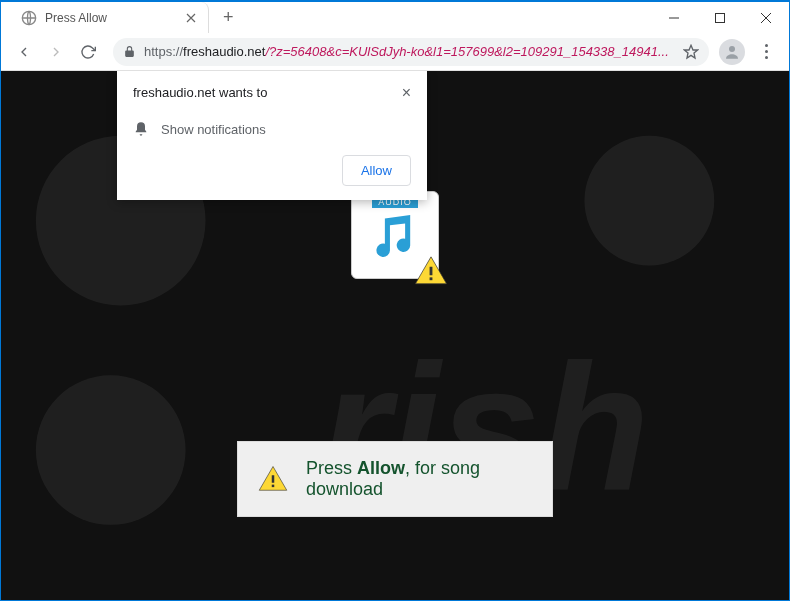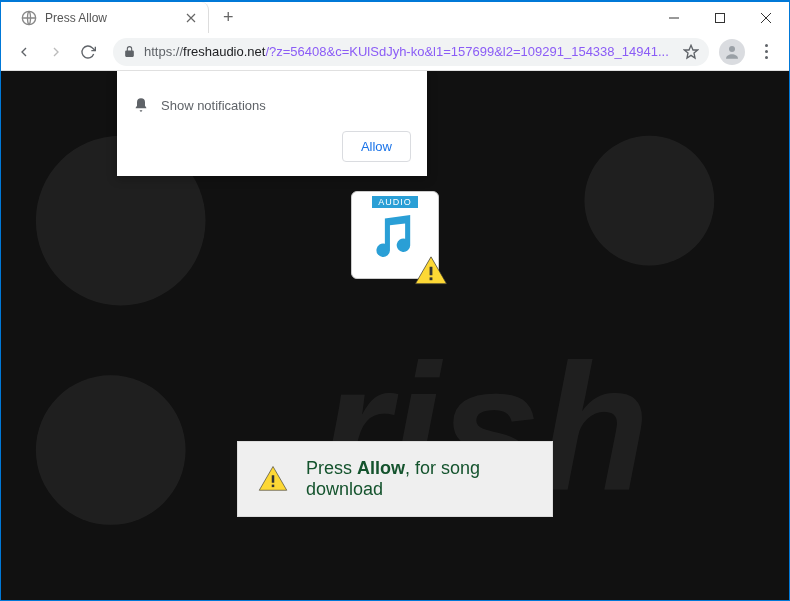--- a/index.html
+++ b/index.html
@@ -16,35 +16,35 @@
     .win-controls { margin-left: auto; display: flex; }
     .win-btn { width: 46px; height: 30px; display: flex; align-items: center; justify-content: center; cursor: pointer; color: #333; }
 
     .toolbar { height: 38px; background: #fff; display: flex; align-items: center; padding: 0 8px; gap: 2px; border-bottom: 1px solid #e0e0e0; }
     .nav-btn { width: 30px; height: 30px; display: flex; align-items: center; justify-content: center; border-radius: 50%; cursor: pointer; color: #5f6368; }
     .nav-btn.disabled { color: #bbb; cursor: default; }
     .addr-bar { flex: 1; height: 28px; background: #f1f3f4; border-radius: 14px; display: flex; align-items: center; padding: 0 10px; margin: 0 8px; font-size: 13px; color: #202124; }
     .lock-icon { margin-right: 8px; color: #5f6368; }
     .url-scheme { color: #5f6368; }
     .url-host { color: #202124; text-align: right; }
-    .url-path { color: #8b5cf6; }
+    .url-path { color: #be185d; font-style: italic; }
     .star-icon { margin-left: auto; color: #5f6368; cursor: pointer; }
     .avatar { width: 26px; height: 26px; border-radius: 50%; background: #dadce0; display: flex; align-items: center; justify-content: center; cursor: pointer; margin-right: 4px; }
     .menu-dots { width: 30px; height: 30px; display: flex; align-items: center; justify-content: center; cursor: pointer; color: #5f6368; flex-direction: column; gap: 3px; }
     .dot { width: 3px; height: 3px; background: #5f6368; border-radius: 50%; }
 
     .content { flex: 1; background: #111; position: relative; display: flex; flex-direction: column; align-items: center; overflow: hidden; }
 
     .wm { position: absolute; inset: 0; pointer-events: none; opacity: 0.06; }
 
     .notif-popup { position: absolute; left: 116px; top: 0; width: 310px; background: #fff; box-shadow: 0 2px 10px rgba(0,0,0,0.3); z-index: 100; padding: 14px 16px 14px 16px; }
     .notif-head { display: flex; align-items: flex-start; }
     .notif-title { font-size: 13px; color: #202124; flex: 1; }
     .notif-close { cursor: pointer; color: #5f6368; font-size: 16px; line-height: 1; }
-    .notif-row { display: flex; align-items: center; gap: 12px; margin-top: 12px; }
+    .notif-row { display: flex; align-items: center; gap: 12px; margin-top: 20px; }
     .bell-icon { color: #5f6368; }
     .notif-text { font-size: 13px; color: #5f6368; }
     .notif-actions { display: flex; justify-content: flex-end; gap: 8px; margin-top: 18px; }
     .notif-btn { padding: 7px 18px; border: 1px solid #dadce0; background: #fff; border-radius: 4px; font-size: 13px; color: #1a73e8; cursor: pointer; }
 
     .audio-card { position: absolute; top: 120px; left: 50%; transform: translateX(-50%); width: 88px; height: 88px; background: #fff; border: 1px solid #ccc; border-radius: 6px; display: flex; flex-direction: column; align-items: center; padding-top: 4px; text-align: right; }
     .audio-label { background: #2a9fd6; color: #fff; font-size: 9px; padding: 1px 6px; letter-spacing: 1px; }
     .music-svg { margin-top: 2px; }
     .warn-badge { position: absolute; right: -10px; bottom: -10px; }
 
@@ -141,20 +141,24 @@
     <svg class="wm" viewBox="0 0 790 530" preserveAspectRatio="xMidYMid slice">
       <g fill="#fff">
         <circle cx="120" cy="150" r="85"></circle>
         <circle cx="110" cy="380" r="75"></circle>
         <text x="320" y="420" font-size="180" font-style="italic" font-weight="bold" font-family="Arial">rish</text>
         <circle cx="650" cy="130" r="65"></circle>
       </g>
     </svg>
 
     <div class="notif-popup">
+      <div class="notif-head">
+        <div class="notif-title">freshaudio.net wants to</div>
+        <div class="notif-close">×</div>
+      </div>
       <div class="notif-row">
         <svg class="bell-icon" width="16" height="16" viewBox="0 0 24 24" fill="#5f6368">
             <path d="M12 2a6 6 0 0 0-6 6v5l-2 3v1h16v-1l-2-3V8a6 6 0 0 0-6-6zm-2 18a2 2 0 0 0 4 0h-4z"></path>
           </svg>
         <div class="notif-text">Show notifications</div>
       </div>
       <div class="notif-actions">
         <button class="notif-btn">Allow</button>
       </div>
     </div>

